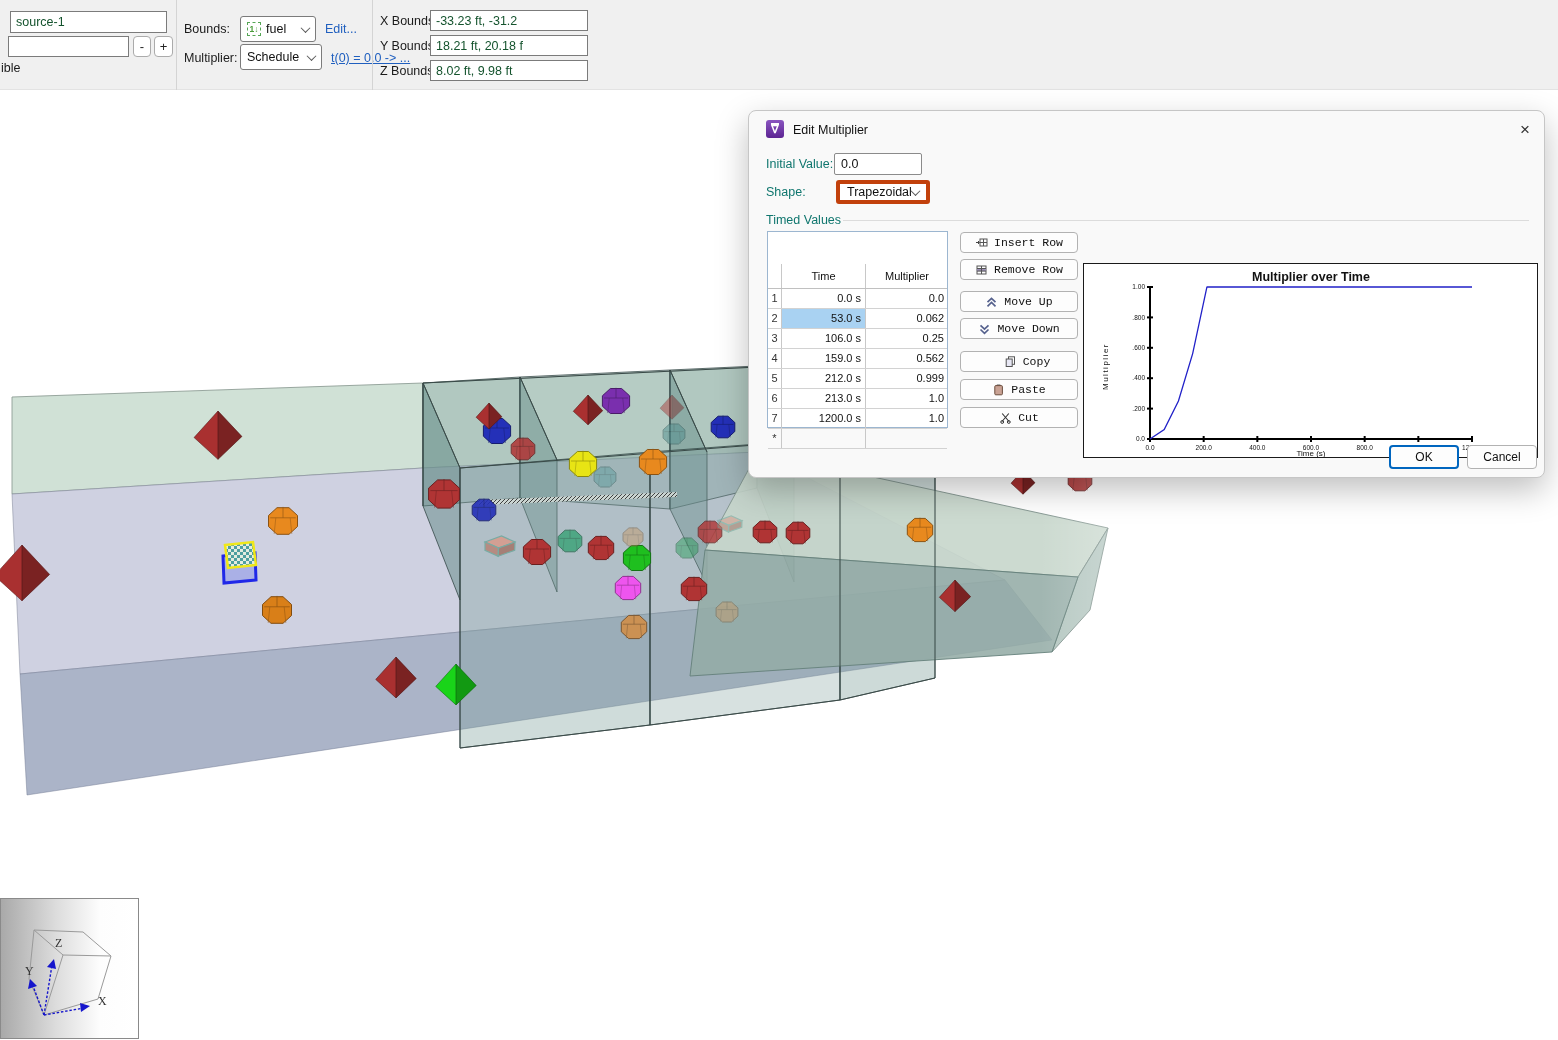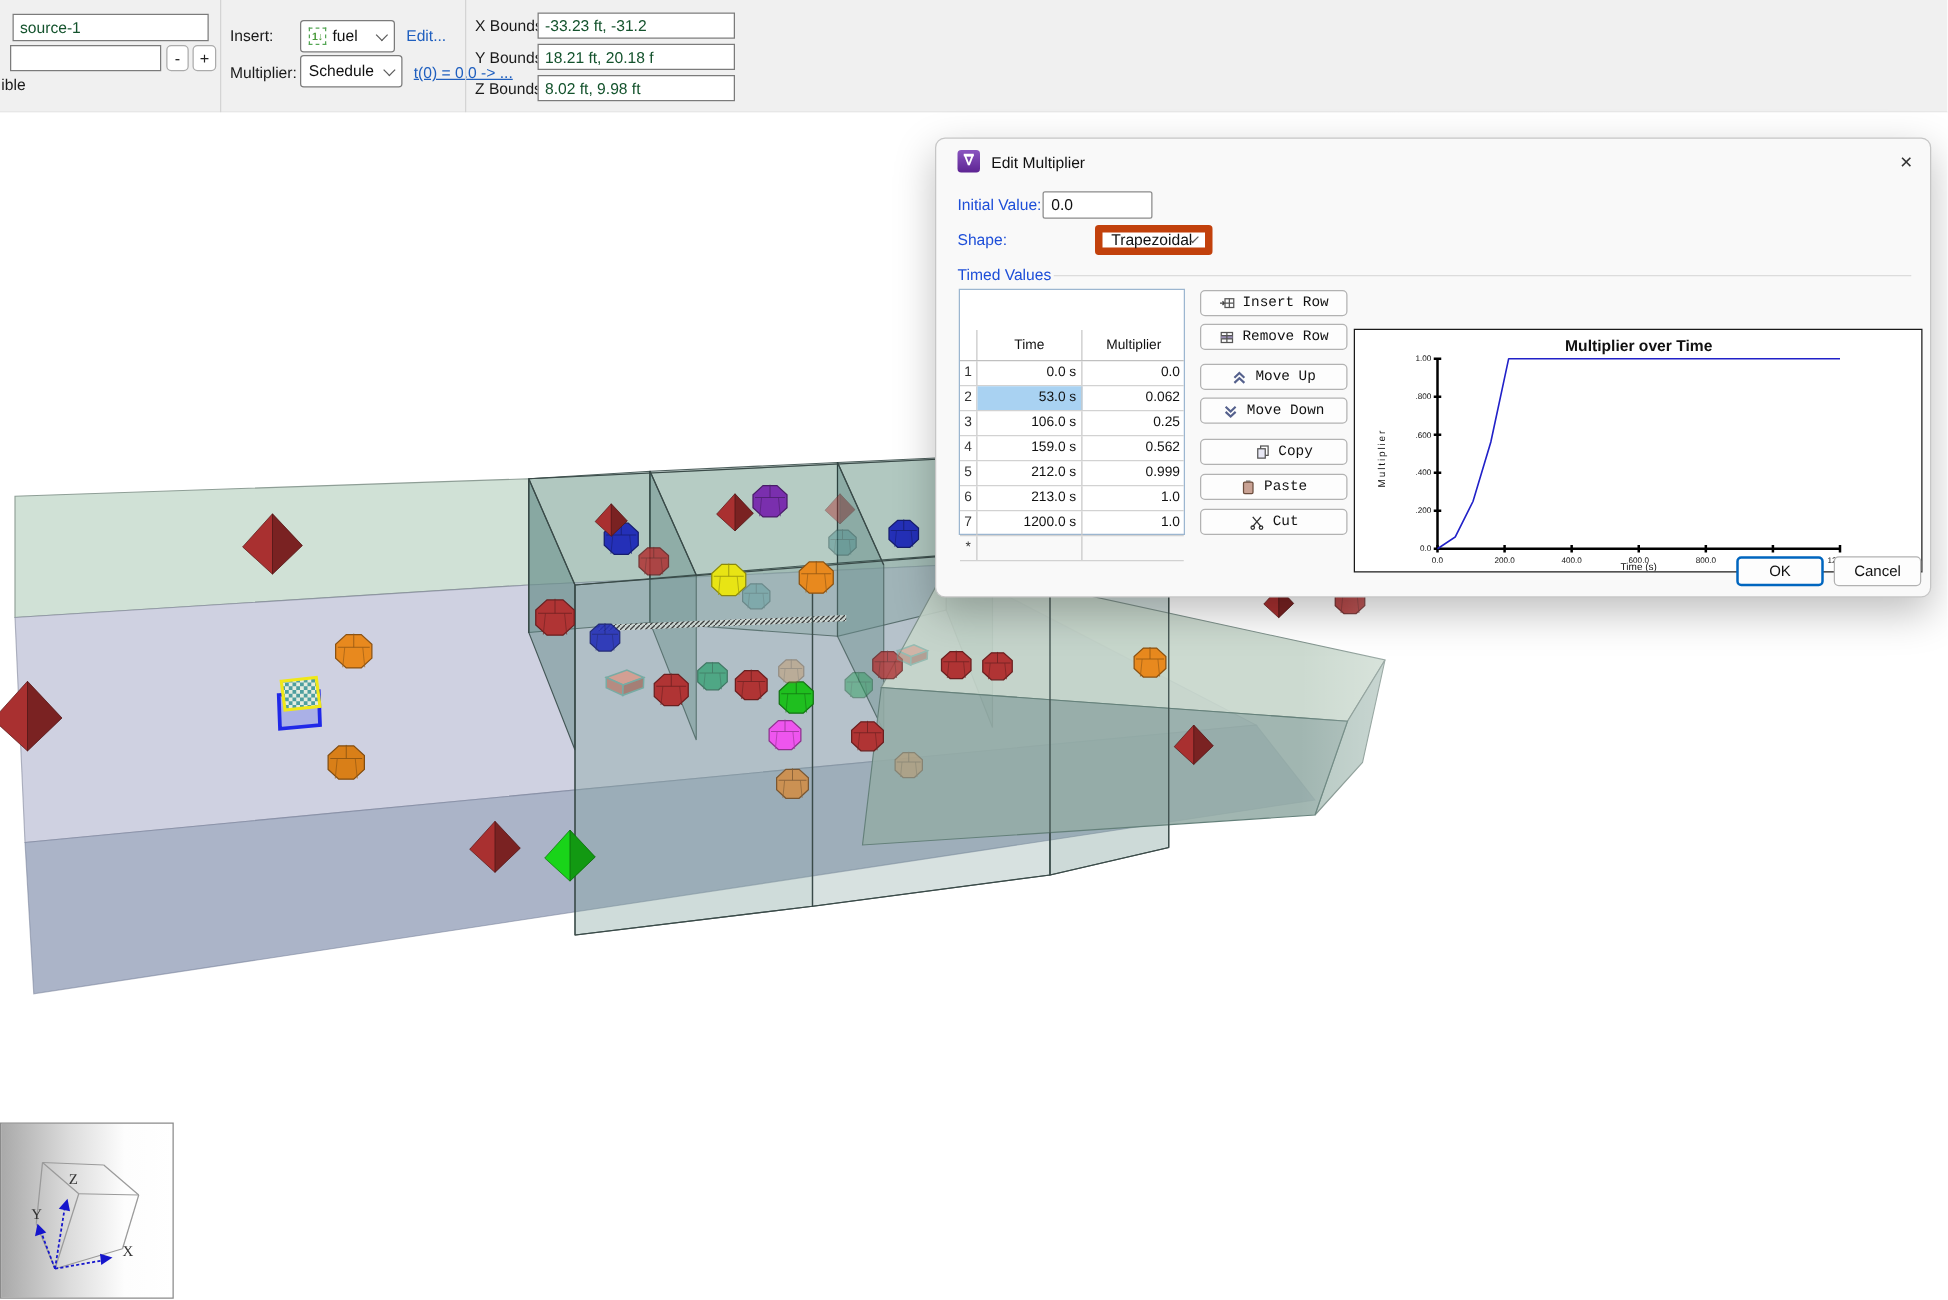--- a/index.html
+++ b/index.html
@@ -38,25 +38,25 @@
             background:#f9f9f9; border:1px solid #c6c6c6; border-radius:8px;
             box-shadow:0 12px 32px rgba(0,0,0,.25); font-size:12.5px; color:#111; }
   .dlg-icon { position:absolute; left:17px; top:9px; width:18px; height:18px; border-radius:3px;
               background:linear-gradient(180deg,#8a55c0,#5d2493); color:#fff; font-weight:bold;
               font-size:11px; text-align:center; line-height:19px; }
   .dlg-icon i { position:absolute; left:5px; top:3px; width:8px; height:1.6px; background:#fff; }
   .dlg-title { position:absolute; left:44px; top:12px; font-size:12.5px; color:#111; }
   .dlg-close { position:absolute; left:1509px; top:6px; width:30px; height:26px; text-align:center;
                line-height:25px; font-size:17px; color:#333; }
   .dialog .dlg-close { left:761px; }
-  .dlg-label { position:absolute; font-size:12.5px; color:#1d4ed8; }
+  .dlg-label { position:absolute; font-size:12.5px; color:#0f766e; }
   .dlg-field { position:absolute; background:#fff; border:1px solid #8b8b8b; border-radius:2px;
                font-size:12.5px; padding:0 6px; line-height:20px; }
-  .dlg-combo { position:absolute; background:#fff; border:6px solid #c2410c; border-radius:3px;
-               display:flex; align-items:center; padding:0 7px; font-size:12.5px;margin-left:40px; }
+  .dlg-combo { position:absolute; background:#fff; border:4px solid #c2410c; border-radius:3px;
+               display:flex; align-items:center; padding:0 7px; font-size:12.5px; }
   .grp-line { position:absolute; height:1px; background:#dcdcdc; }
 
   
   .tv-table { position:absolute; left:18px; top:120px; width:181px; height:197px;
               background:#fff; border:1px solid #9cb6d0; font-size:11px; }
   .tv-hrow, .tv-row { display:flex; border-bottom:1px solid #d2d2d2; }
   .tv-hrow { height:25px; line-height:24px; border-bottom:1px solid #c0c0c0;margin-top:32px; }
   .tv-row { height:20px; line-height:19px; }
   .tv-c0 { width:14px; text-align:center; border-right:1px solid #c8c8c8; color:#333; flex:none; }
   .tv-c1 { width:84px; border-right:1px solid #c8c8c8; text-align:right; padding-right:4px; flex:none; }
@@ -88,21 +88,21 @@
 
   <div class="toolbar">
     <div class="tb-field" style="left:10px; top:11px; width:157px; height:22px;">source-1</div>
     <div class="tb-field" style="left:8px; top:36px; width:121px; height:21px;"></div>
     <div class="tb-btn" style="left:133px; top:36px; width:18px; height:21px;">-</div>
     <div class="tb-btn" style="left:154px; top:36px; width:19px; height:21px;">+</div>
     <div class="tb-label" style="left:1px; top:61px;">ible</div>
 
     <div class="sep" style="left:176px;"></div>
 
-    <div class="tb-label" style="left:184px; top:22px;">Insert:</div>
+    <div class="tb-label" style="left:184px; top:22px;">Bounds:</div>
     <div class="combo" style="left:240px; top:16px; width:76px; height:26px;">
       <span class="fuel-ic">1↓</span>
       <span>fuel</span>
       <span class="chev"></span>
     </div>
     <div class="tb-link" style="left:325px; top:22px;">Edit...</div>
 
     <div class="tb-label" style="left:184px; top:51px;">Multiplier:</div>
     <div class="combo" style="left:240px; top:44px; width:82px; height:26px;">
       <span>Schedule</span>

